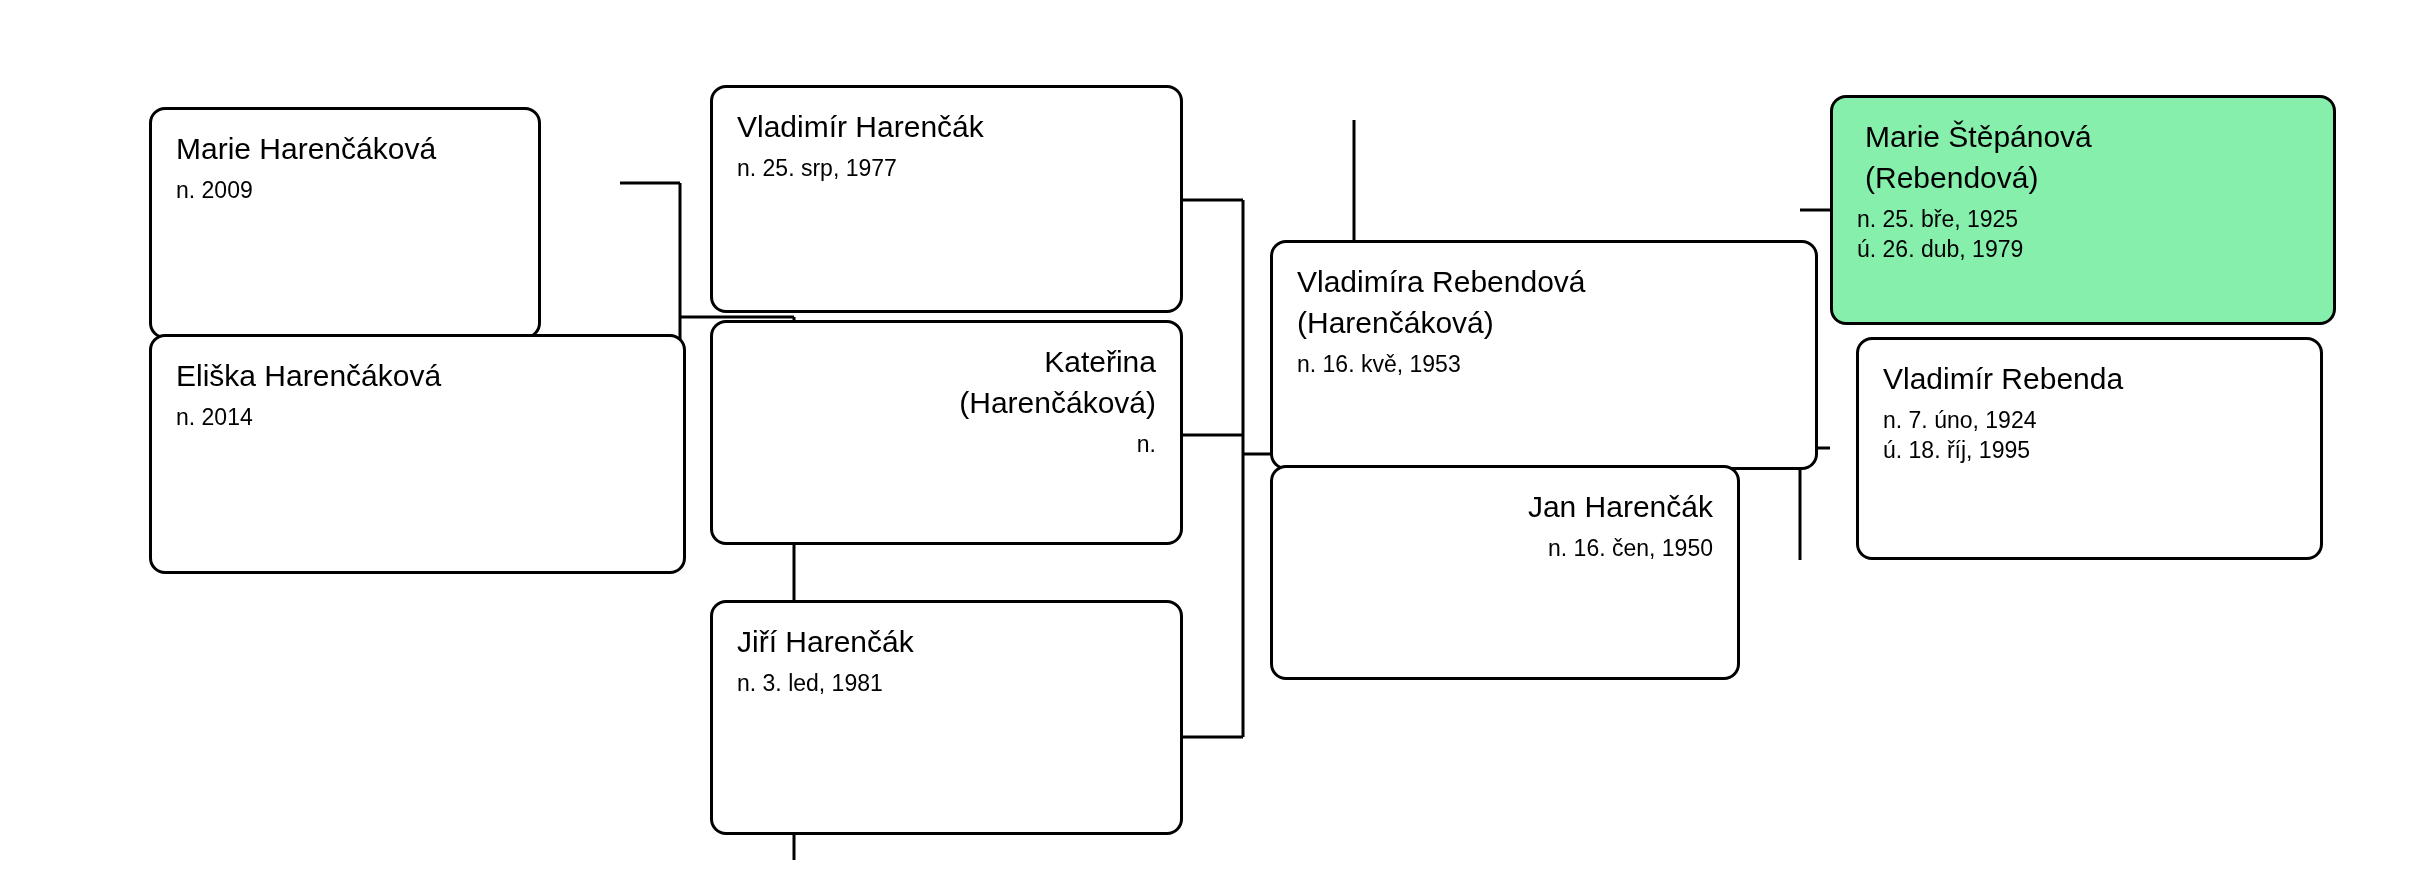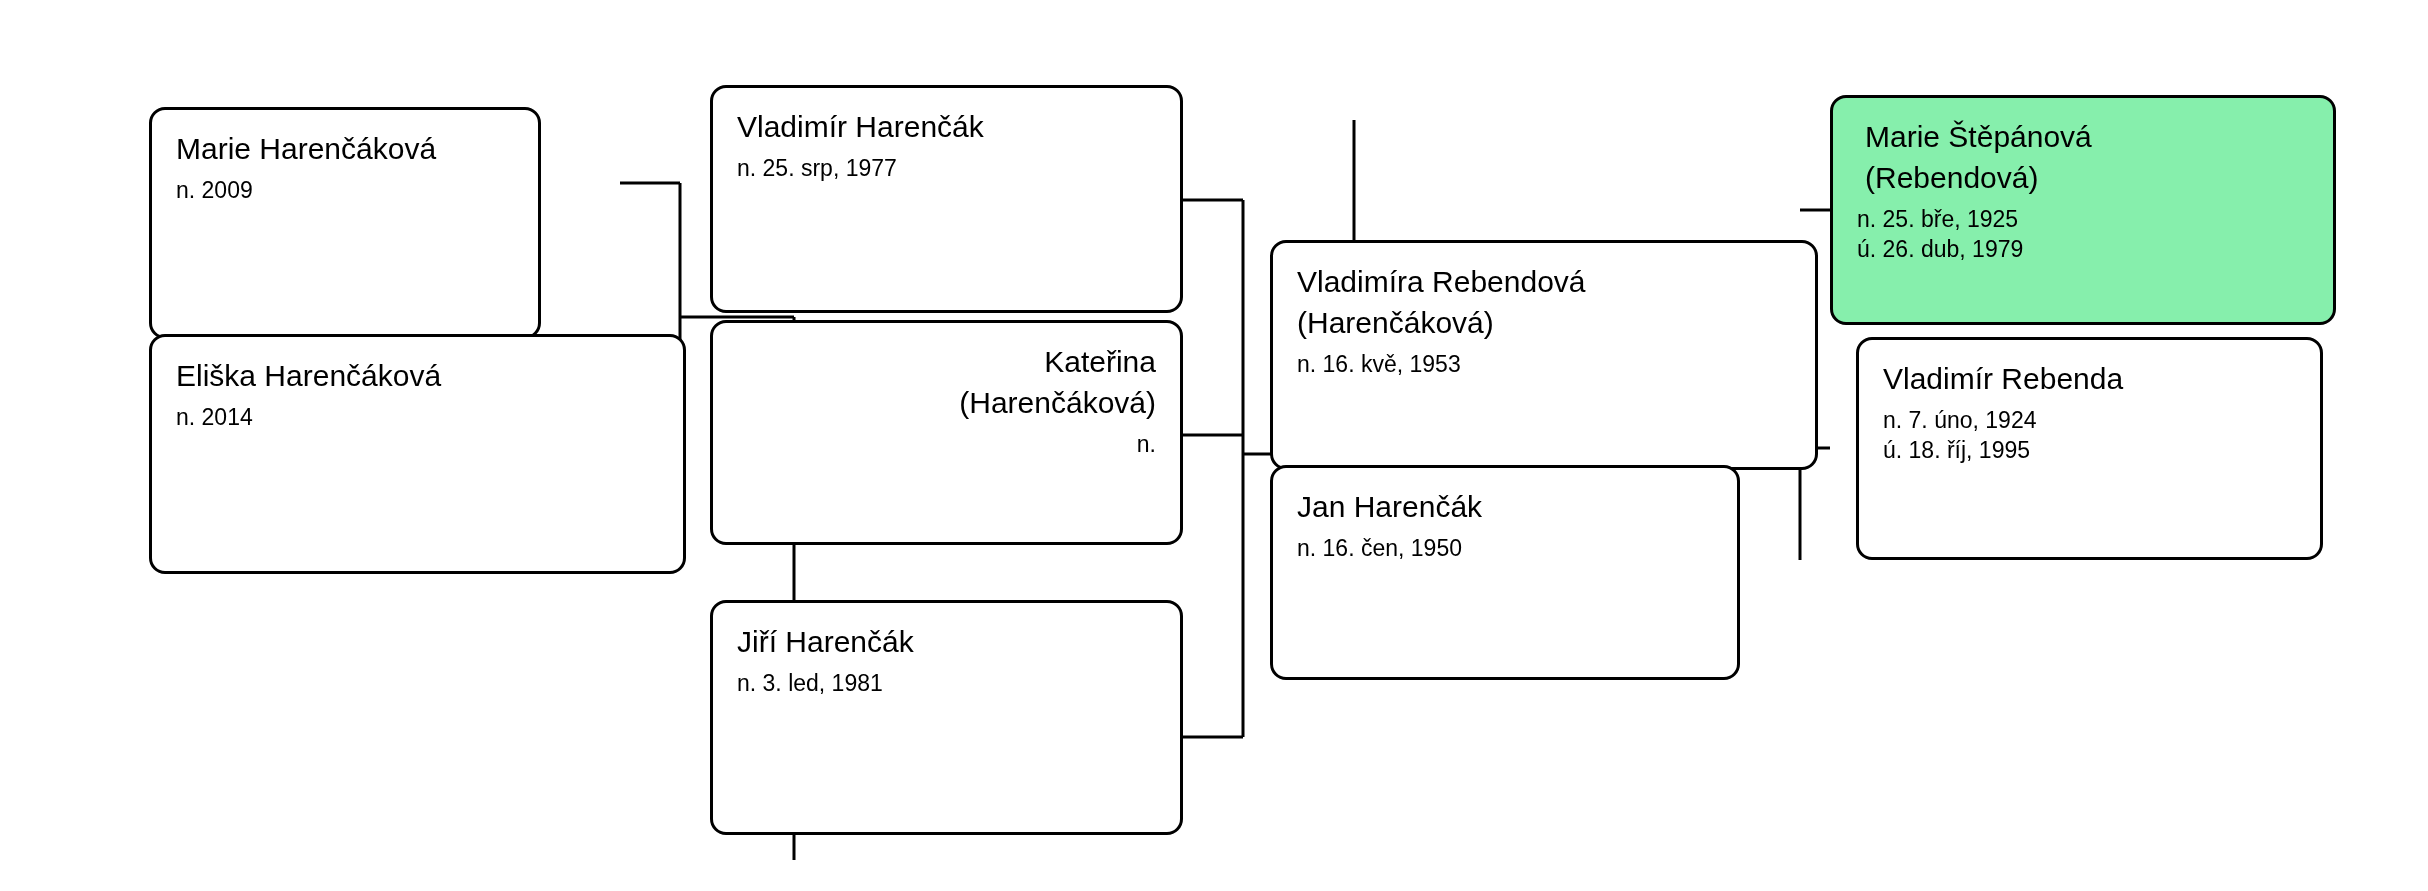--- a/index.html
+++ b/index.html
@@ -116,21 +116,21 @@
           <div class="date-line">n. 3. led, 1981</div>
         </div>
       </div>
       <div class="person-box" style="left: 1270px; top: 212px; width: 548px; height: 230px; border-color: rgb(0, 0, 0); background: rgb(255, 255, 255); margin-top: 28px;">
         <div class="person-name">Vladimíra Rebendová</div>
         <div class="person-name">(Harenčáková)</div>
         <div class="person-dates">
           <div class="date-line">n. 16. kvě, 1953</div>
         </div>
       </div>
-      <div class="person-box" style="left: 1270px; top: 465px; width: 470px; height: 215px; border-color: rgb(0, 0, 0); background: rgb(255, 255, 255);">
+      <div class="person-box" style="left: 1270px; top: 465px; width: 470px; height: 215px; border-color: rgb(0, 0, 0); background: rgb(255, 255, 255); text-align: right;">
         <div class="person-name">Jan Harenčák</div>
         <div class="person-dates">
           <div class="date-line">n. 16. čen, 1950</div>
         </div>
       </div>
       <div class="person-box" style="left: 1830px; top: 95px; width: 506px; height: 230px; border-color: rgb(0, 0, 0); background: #86efac;">
         <div class="person-name indented">Marie Štěpánová</div>
         <div class="person-name indented">(Rebendová)</div>
         <div class="person-dates">
           <div class="date-line">n. 25. bře, 1925</div>

